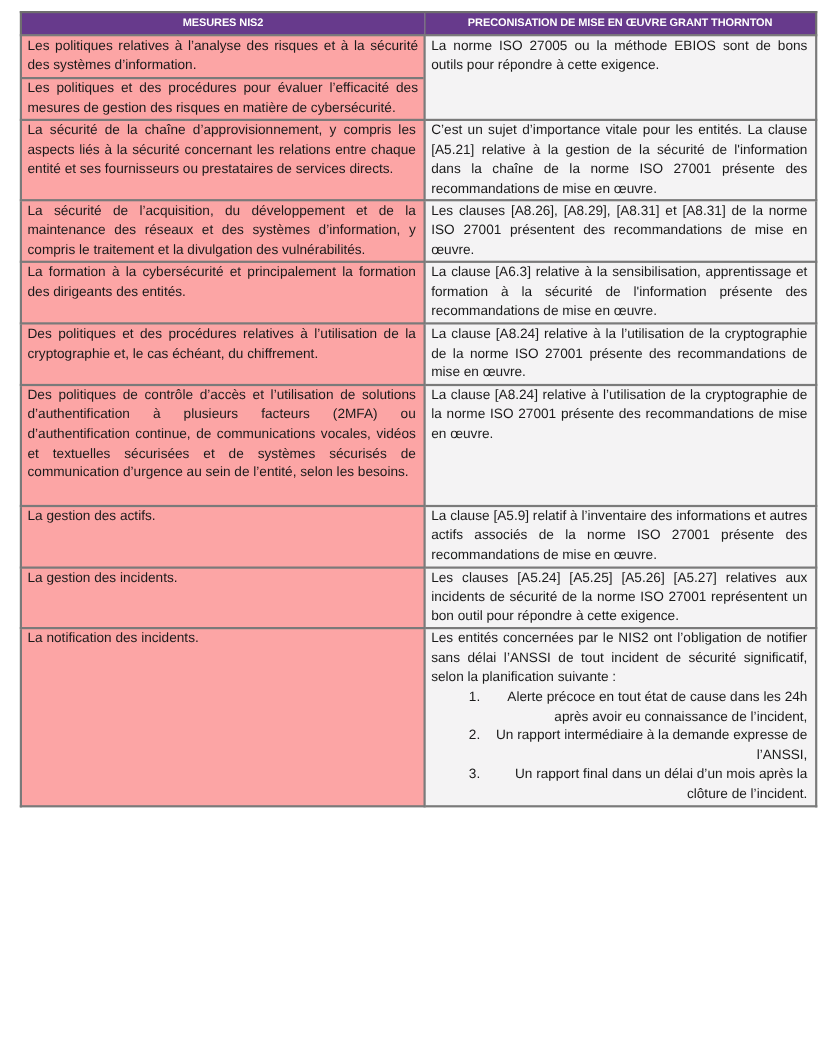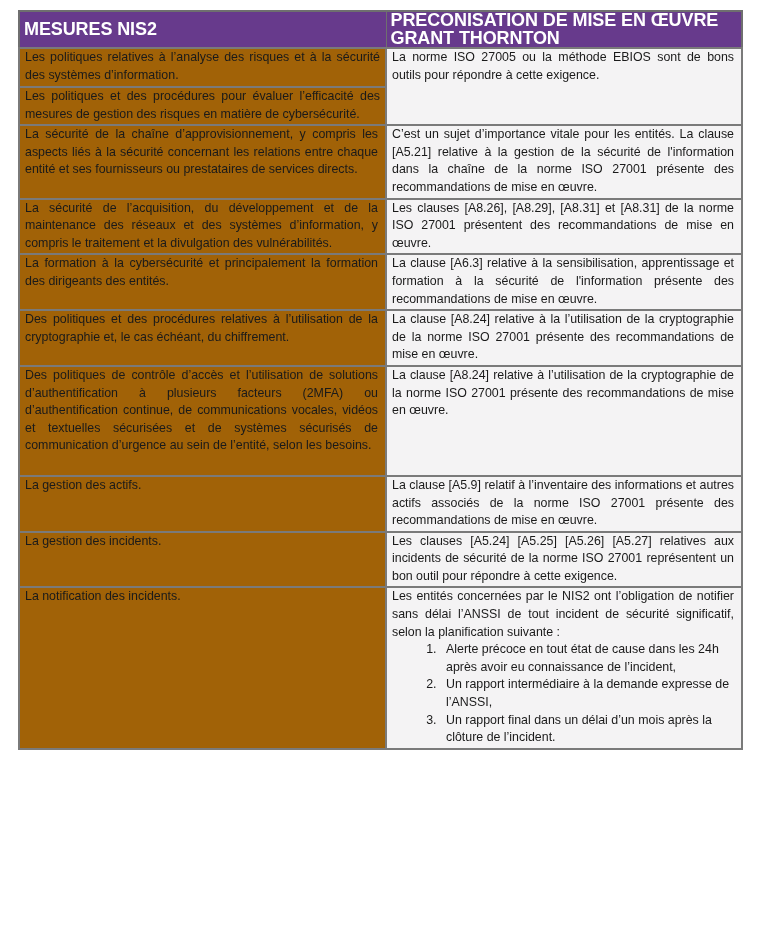--- a/index.html
+++ b/index.html
@@ -6,36 +6,36 @@
   body { width: 760px; height: 947px; position: relative; overflow: hidden; }
   .tbl {
     position: absolute; left: 18px; top: 10px; width: 723px;
     border-collapse: collapse; table-layout: fixed;
     font-family: "Liberation Sans", sans-serif; font-size: 12.4px; line-height: 17.6px; color: #1a1a1a;
     border: 2px solid #6f6f6f;
   }
   .tbl col.c1 { width: 367px; }
   .tbl col.c2 { width: 356px; }
   .tbl th {
-    background: #673a8c; color: #ffffff; font-weight: bold; font-size: 18px;
-    height: 19px; padding: 0 4px; text-align: left; border: 1.5px solid #6f6f6f;
+    background: #673a8c; color: #ffffff; font-weight: bold; font-size: 10px;
+    height: 19px; padding: 0 4px; text-align: center; border: 1.5px solid #6f6f6f;
     letter-spacing: -0.1px;
   }
   .tbl td {
     vertical-align: top; padding: 0 7px 1px 5px; text-align: justify;
     border: 2px solid #7a7a7a;
   }
-  .tbl td.left { background: #a16207; }
+  .tbl td.left { background: #fca5a5; }
   .tbl td.right { background: #f4f3f4; }
   .tbl td.split { padding: 0; }
   .sub { padding: 0 5px 1px 5px; }
   .sub + .sub { border-top: 2px solid #7a7a7a; }
   a.link { color: #3b50a8; text-decoration: underline; }
   ol.steps { margin: 0; padding-left: 48px; }
-  ol.steps li { padding-left: 6px; text-align: left; }
+  ol.steps li { padding-left: 6px; text-align: right; }
 </style>
 </head>
 <body>
 
 <table class="tbl">
   <colgroup>
       <col class="c1">
       <col class="c2">
     </colgroup>
   <thead>

